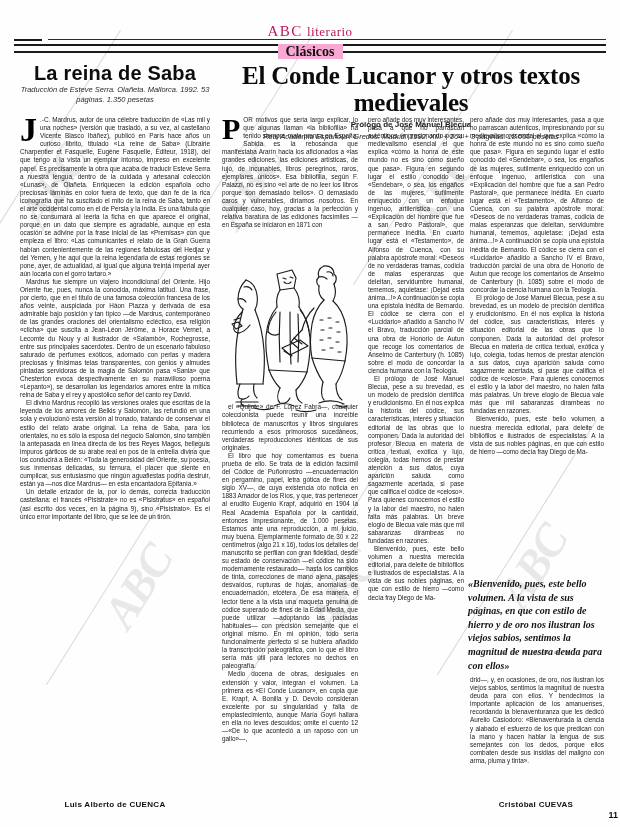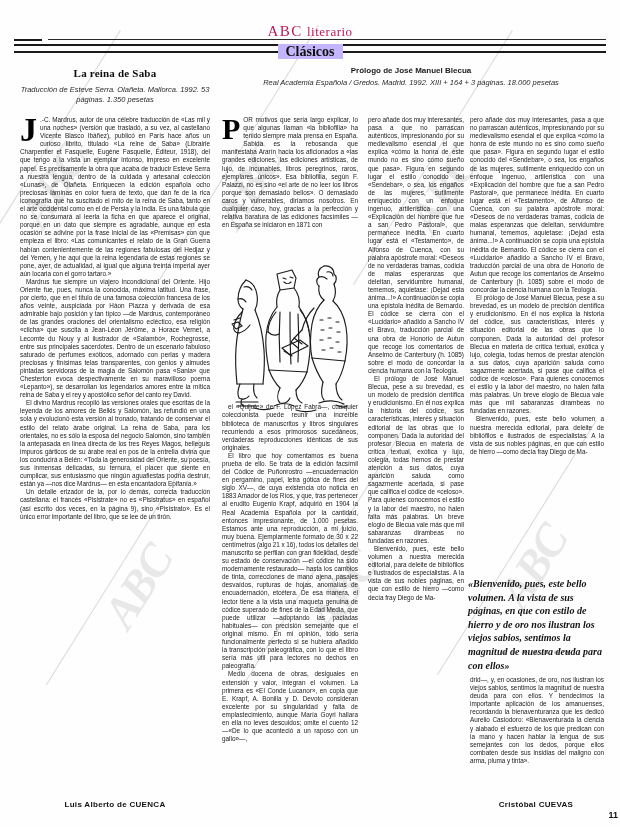--- a/index.html
+++ b/index.html
@@ -91,35 +91,35 @@
   .section-label {
     position: absolute;
     left: 0; right: 0; top: 2px;
     text-align: center;
     font-family: "Liberation Serif", serif;
     font-weight: bold;
     font-size: 14px;
     color: #111;
   }
   .section-label span {
-    background: #c4b5fd;
+    background: #f9a8d4;
     padding: 0 8px;
   }
 
   
   .head-left {
     position: absolute;
     left: 18px; top: 64px;
     width: 194px;
     text-align: center;
   }
   .head-left .title {
-    font-family: Liberation Serif, serif;
-    font-weight: bold;
-    font-size: 11px;
+    font-family: Liberation Sans, sans-serif;
+    font-weight: bold;
+    font-size: 20px;
     line-height: 19px;
     color: #0d0d0d;
     letter-spacing: 0.2px;
   }
   .head-left .author {
     font-family: "Liberation Sans", sans-serif;
     font-weight: bold;
     font-size: 8px;
     line-height: 11px;
     margin-top: 2px;
@@ -294,20 +294,21 @@
       <span>Clásicos</span>
     </div>
   </div>
 
   <div class="head-left">
     <div class="title">La reina de Saba</div>
     <div class="credit">Traducción de Esteve Serra. Olañeta. Mallorca. 1992. 53 páginas. 1.350 pesetas</div>
   </div>
 
   <div class="head-main">
+    <div class="title">El Conde Lucanor y otros textos medievales</div>
     <div class="author">Prólogo de José Manuel Blecua</div>
     <div class="credit">Real Academia Española / Gredos. Madrid. 1992. XIII + 164 + 3 páginas. 18.000 pesetas</div>
   </div>
 
   <div class="col" style="left:20px; top:116px; width:190px; height:676px;">
     <p class="first"><span class="dropcap tall">J</span><span>.-C. Mardrus, autor de una célebre traducción de «Las mil y una noches» (versión que trasladó, a su vez, al castellano Vicente Blasco Ibáñez), publicó en París hace años un curioso librito, titulado «La reine de Saba» (Librairie Charpentier et Fasquelle, Eugène Fasquelle, Éditeur, 1918), del que tengo a la vista un ejemplar intonso, impreso en excelente papel. Es precisamente la obra que acaba de traducir Esteve Serra a nuestra lengua, dentro de la cuidada y artesanal colección «Lunas», de Olañeta. Enriquecen la edición española ocho preciosas láminas en color fuera de texto, que dan fe de la rica iconografía que ha suscitado el mito de la reina de Saba, tanto en el arte occidental como en el de Persia y la India. Es una fábula que no se consumará al leerla la ficha en que aparece el original, porque en un dato que siempre es agradable, aunque en esta ocasión se adivine por la frase inicial de las «Premisas» con que empieza el libro: «Las comunicantes el relato de la Gran Guerra habían contenientemente de las regiones fabulosas del Hedjaz y del Yemen, y he aquí que la reina legendaria de estas regiones se pone, ayer, de actualidad, al igual que alguna treinta imperial ayer aún locaria con el gorro tartaro.»</span></p>
     <p><span>Mardrus fue siempre un viajero incondicional del Oriente. Hijo Oriente fue, pues, nunca la conocida, máxima latitud. Una frase, por cierto, que en el título de una famosa colección francesa de los años veinte, auspiciada por Hàon Piazza y derivada de esa admirable bajo posición y tan típico —de Mardrus, contemporáneo de las grandes oraciones del orientalismo ecléctico, esa religión «clicha» que suscita a Jean-Léon Jérôme, a Horace Vernet, a Lecomte du Nouy y al ilustrador de «Salambó», Rochegrosse, entre sus principales sacerdotes. Dentro de un escenario fabuloso saturado de perfumes exóticos, adornado con perlas y madera preciosas y finísimas telas transparentes, con genios y almudes pintadas servidoras de la magia de Salomón pasa «Sania» que Chesterton evoca despectivamente en su maravilloso poema «Lepanto»), se desarrollan los legendarios amores entre la mítica reina de Saba y el rey y apostólico señor del canto rey David.</span></p>
     <p><span>El divino Mardrus recopiló las versiones orales que escritas de la leyenda de los amores de Belkis y Salomón, las refundió en una sola y evolucionó esta versión al tronado, tratando de conservar el estilo del relato árabe original. La reina de Saba, para los orientales, no es sólo la esposa del negocio Salomón, sino también la antepasada en línea directa de los tres Reyes Magos, belleguis impuros gárticos de su árabe real en pos de la entrella divina que los conducirá a Belén: «Toda la generosidad del Oriente, su poesía, sus inmensas delicadas, su ternura, el placer que siente en cumplicar, sus entusiasmo que ningún aguafiestas podría destruir, están ya —nos dice Mardrus— en esta encantadora Epifanía.»</span></p>
     <p><span>Un detalle erizador de la, por lo demás, correcta traducción castellana: el francés «Pisistrate» no es «Pisistratus» en español (así escrito dos veces, en la página 9), sino «Pisístrato». Es el único error importante del libro, que se lee de un tirón.</span></p>
   </div>

